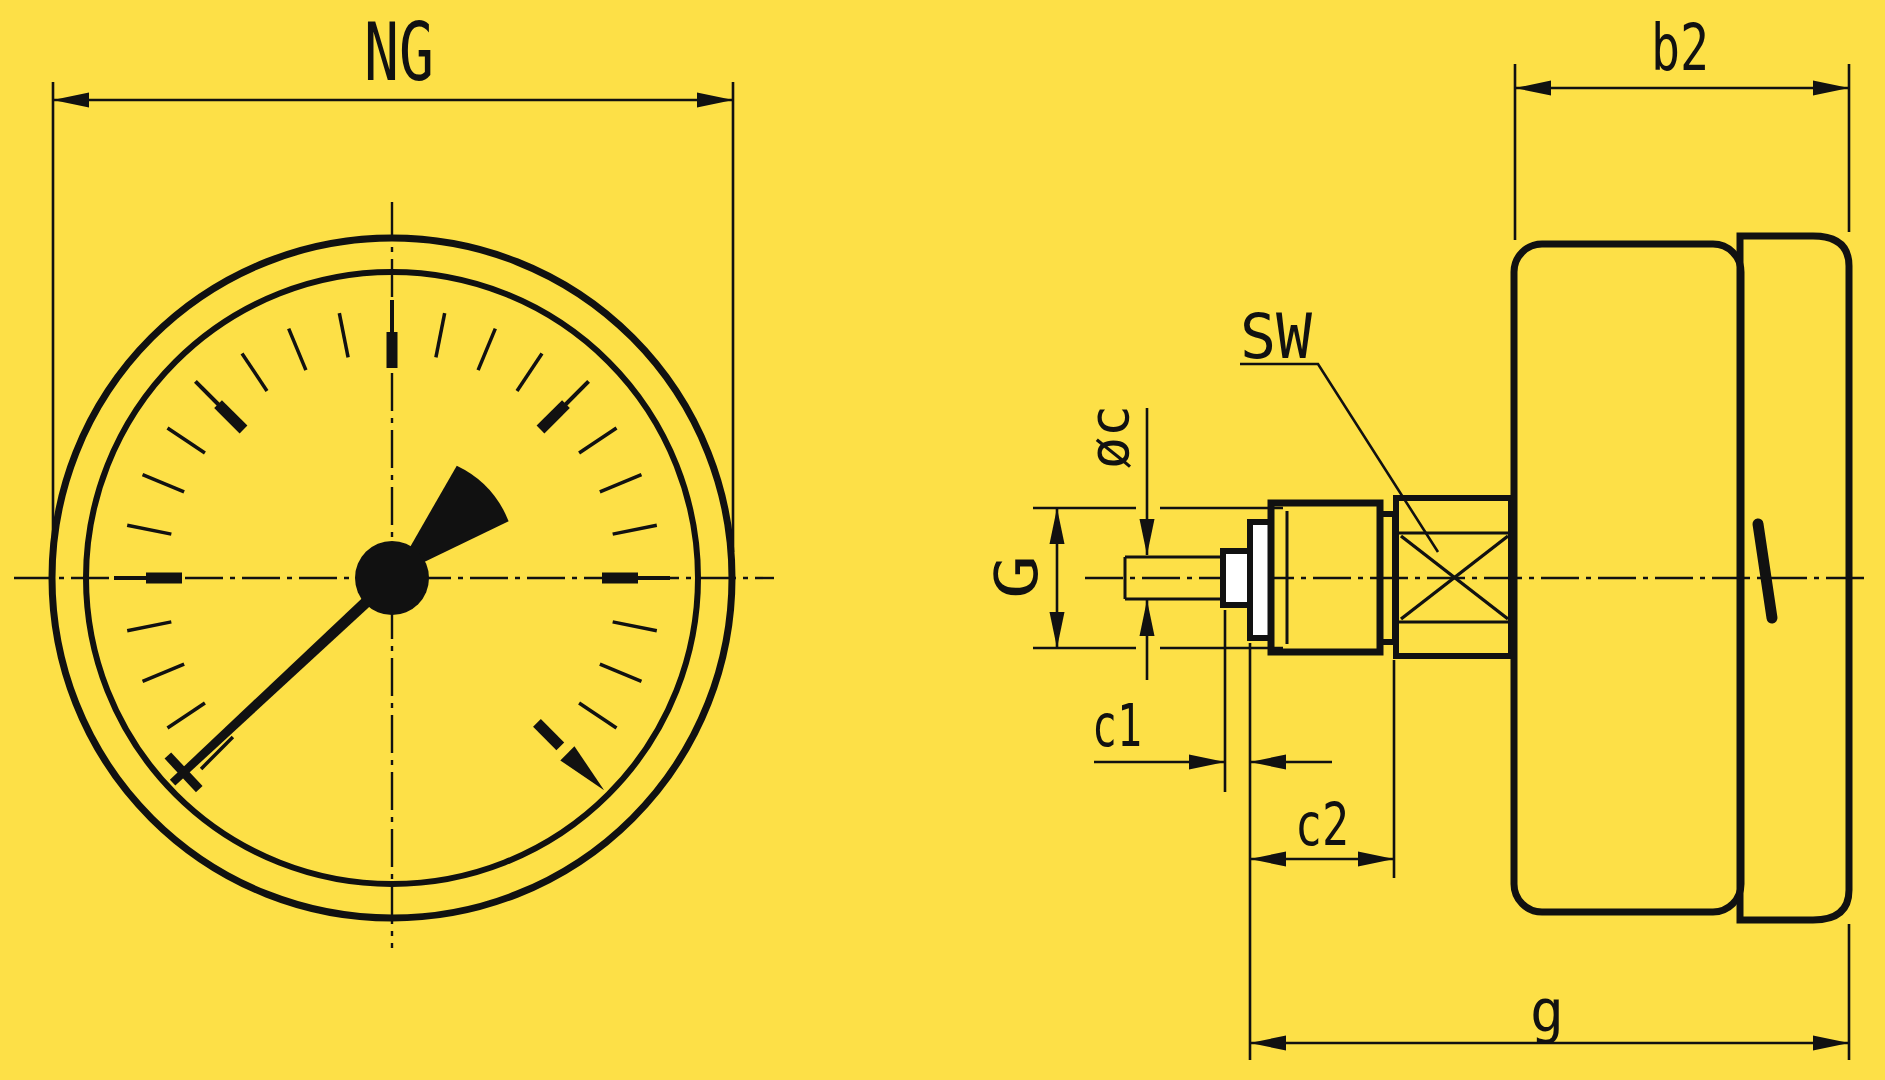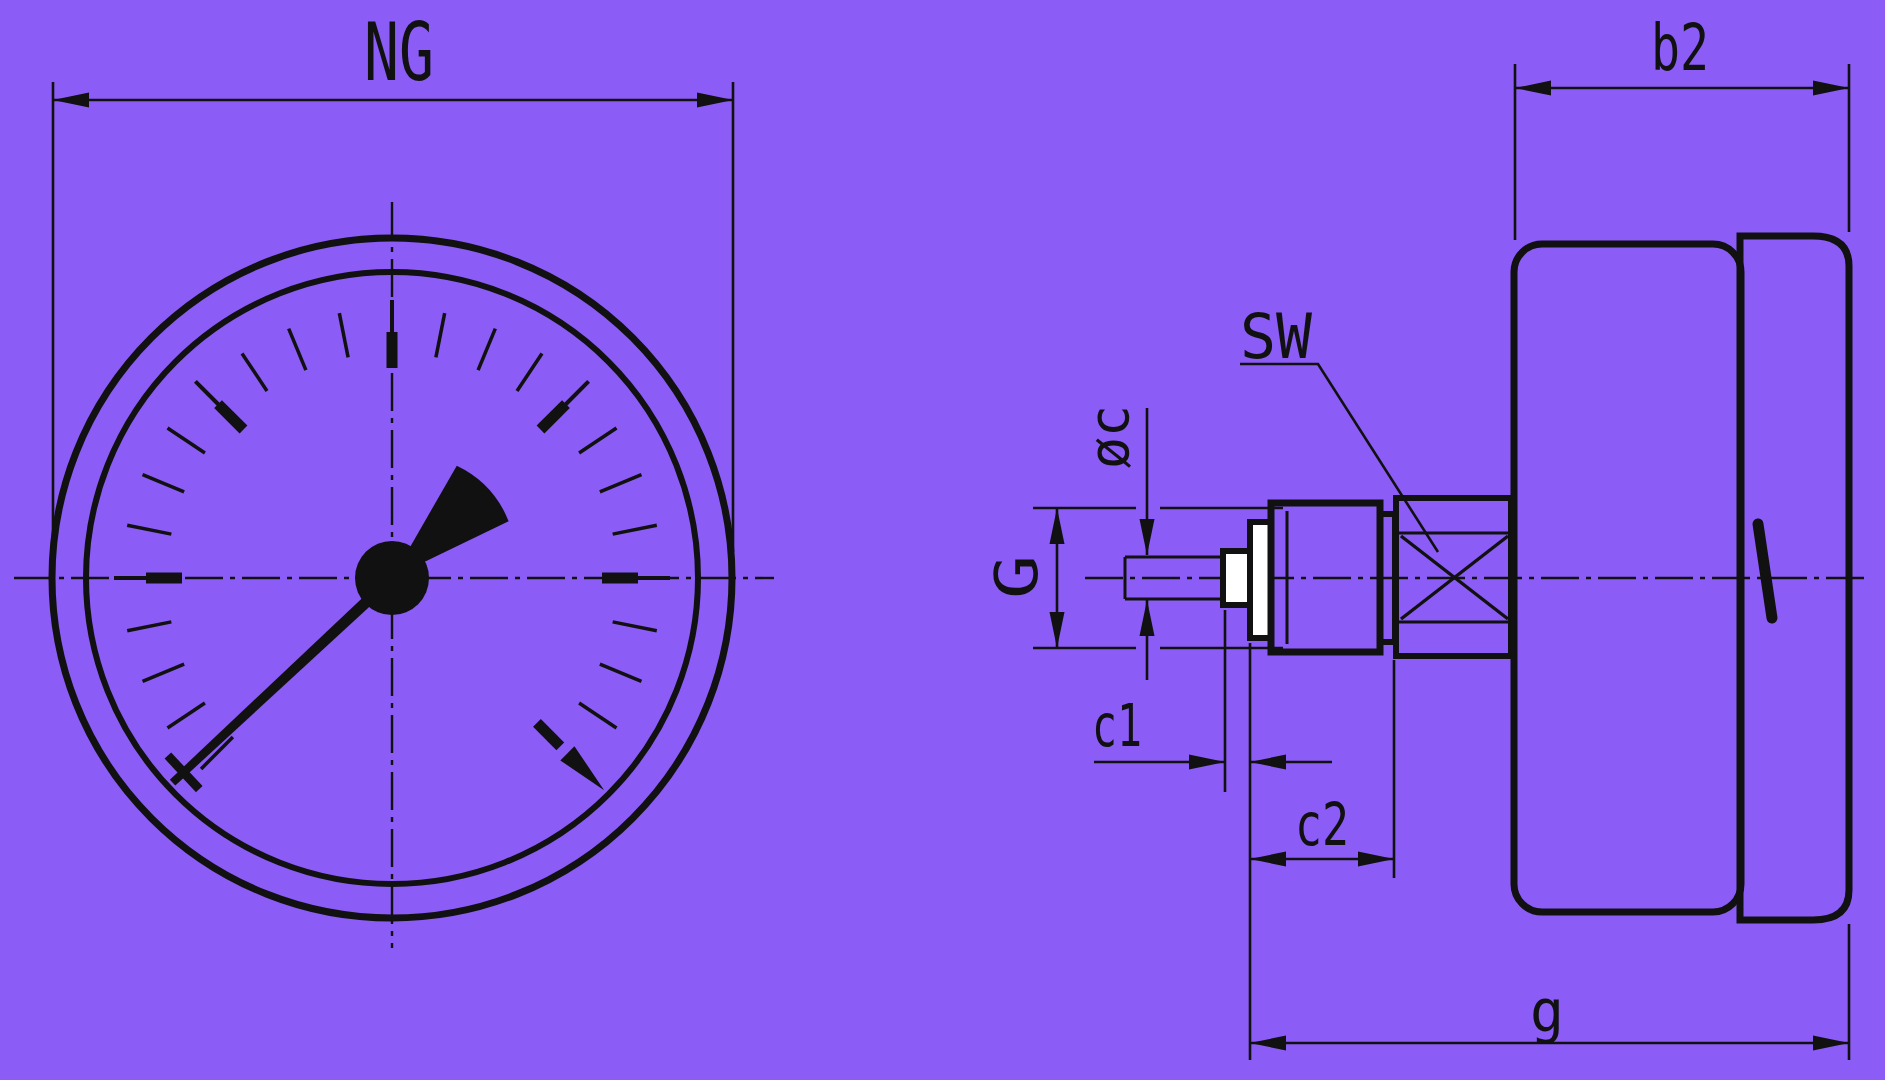--- a/index.html
+++ b/index.html
@@ -1,16 +1,16 @@
 <!DOCTYPE html>
 <html><head>
 <meta charset="utf-8">
 <style>
   html,body{margin:0;padding:0;background:#ffffff;}
-  .stage{position:relative;width:1885px;height:1080px;background:#8b5cf6;overflow:hidden;}
+  .stage{position:relative;width:1885px;height:1080px;background:#fde047;overflow:hidden;}
   svg{display:block;}
   .obj    {stroke:#111;stroke-width:6;fill:none;}
   .objthk {stroke:#111;stroke-width:7;fill:none;}
   .objfill{stroke:#111;stroke-width:6;fill:#fff;}
   .thin   {stroke:#111;stroke-width:3;fill:none;}
   .dim    {stroke:#111;stroke-width:2.6;fill:none;}
   .cl     {stroke:#111;stroke-width:2.4;fill:none;stroke-dasharray:38 7 5 7;}
   .arrow  {fill:#111;stroke:none;}
   .ink    {fill:#111;}
   text{font-family:"DejaVu Sans Mono","Liberation Mono",monospace;fill:#111;}

